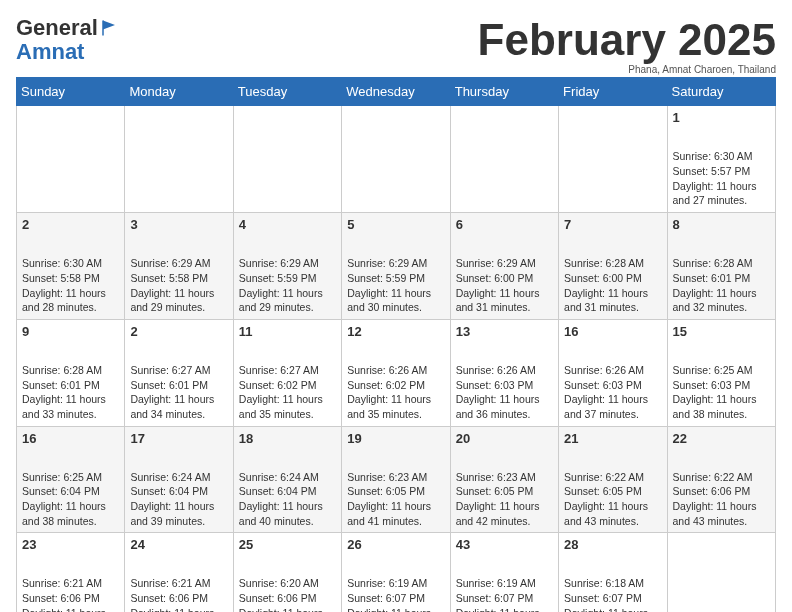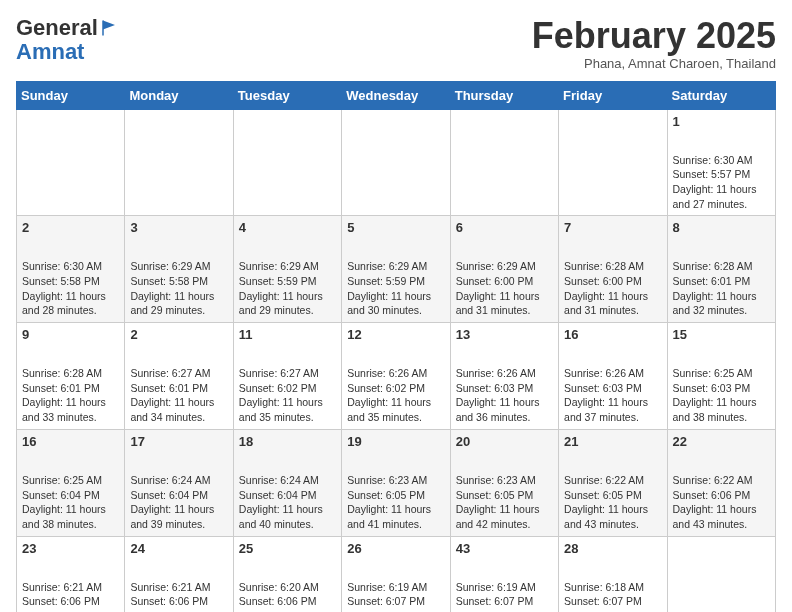--- a/index.html
+++ b/index.html
@@ -7,21 +7,21 @@
       font-family: Arial, sans-serif;
       background: #fff;
       width: 792px;
       min-height: 612px;
       padding: 16px;
     }
     .header {
       display: flex;
       align-items: flex-start;
       justify-content: space-between;
-      margin-bottom: 10px;
+      margin-bottom: 2px;
     }
     .logo-area {
       display: flex;
       flex-direction: column;
       align-items: flex-start;
     }
     .logo-text {
       font-size: 22px;
       font-weight: bold;
       line-height: 1.1;
@@ -32,39 +32,39 @@
       display: inline-block;
       width: 18px;
       height: 18px;
       margin-left: 2px;
       vertical-align: middle;
     }
     .title-area {
       text-align: right;
     }
     .month-title {
-      font-size: 36px;
+      font-size: 44px;
       font-weight: bold;
       color: #333;
       line-height: 1.1;
     }
     .location-title {
-      font-size: 13px;
+      font-size: 10px;
       color: #555;
     }
     .calendar {
       width: 100%;
       border-collapse: collapse;
       border: 1px solid #ccc;
     }
     .calendar th {
       background: #2a6db5;
       color: #fff;
       font-size: 13px;
-      font-weight: bold;
+      font-weight: normal;
       padding: 6px 4px;
       text-align: left;
       border: 1px solid #2a6db5;
     }
     .calendar td {
       vertical-align: top;
       border: 1px solid #ccc;
       padding: 4px 5px;
       width: calc(100% / 7);
       min-height: 80px;

